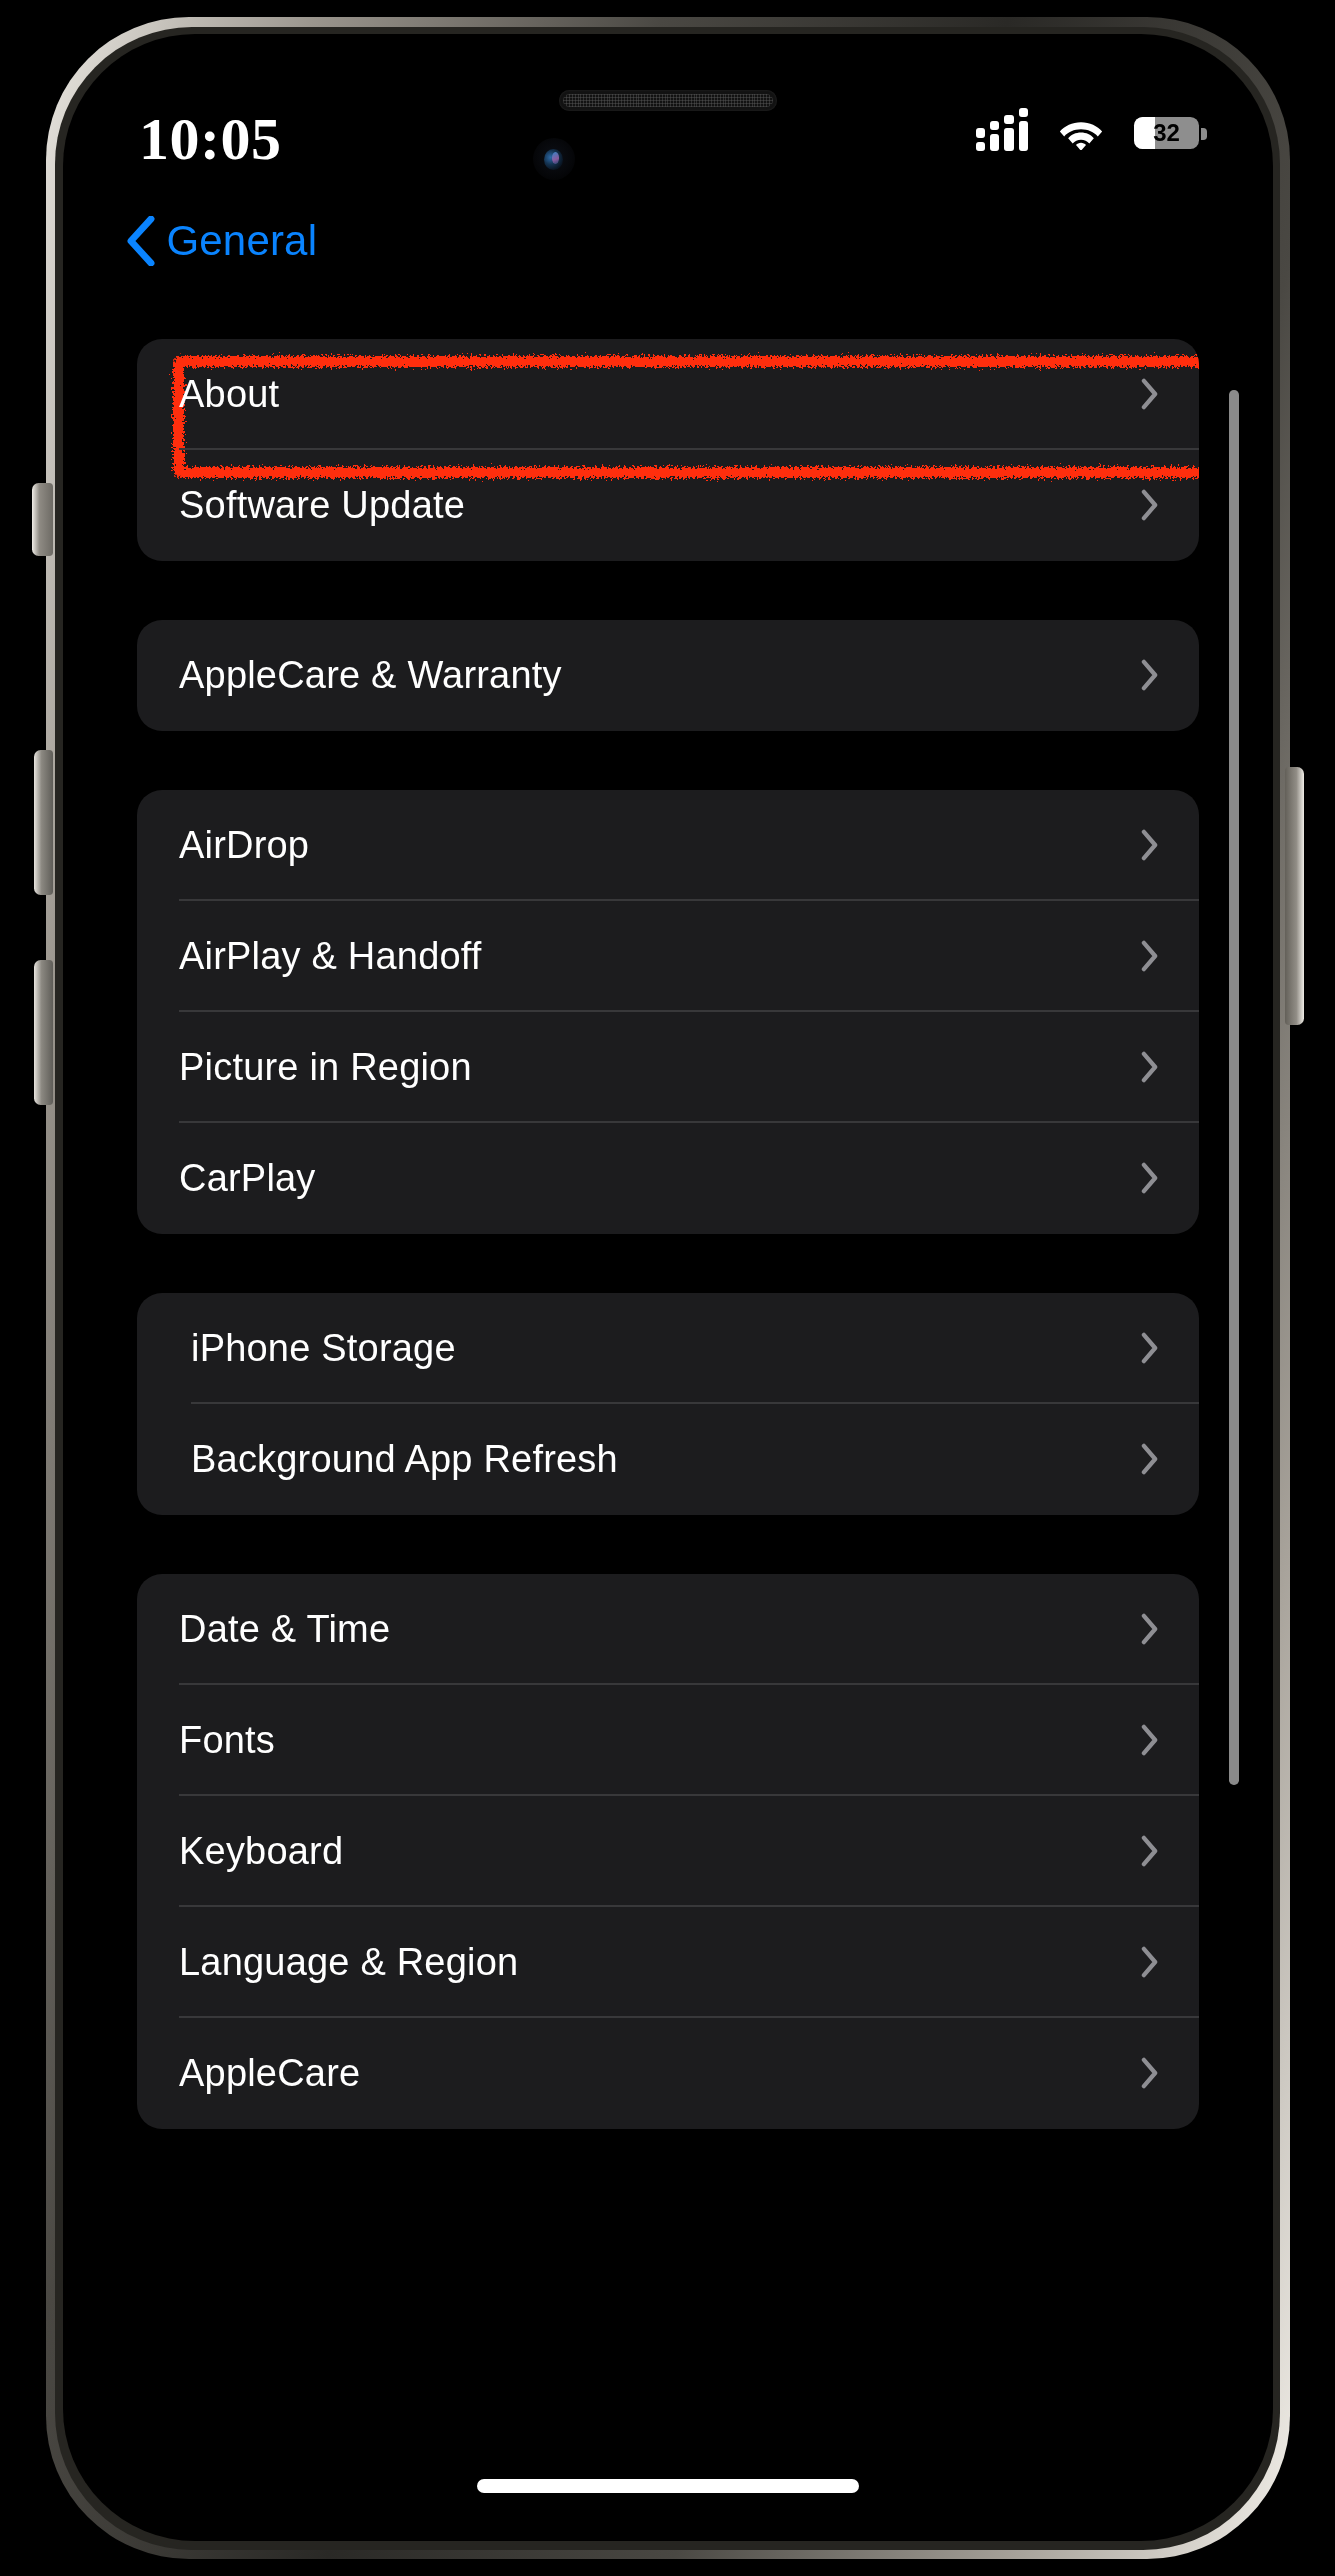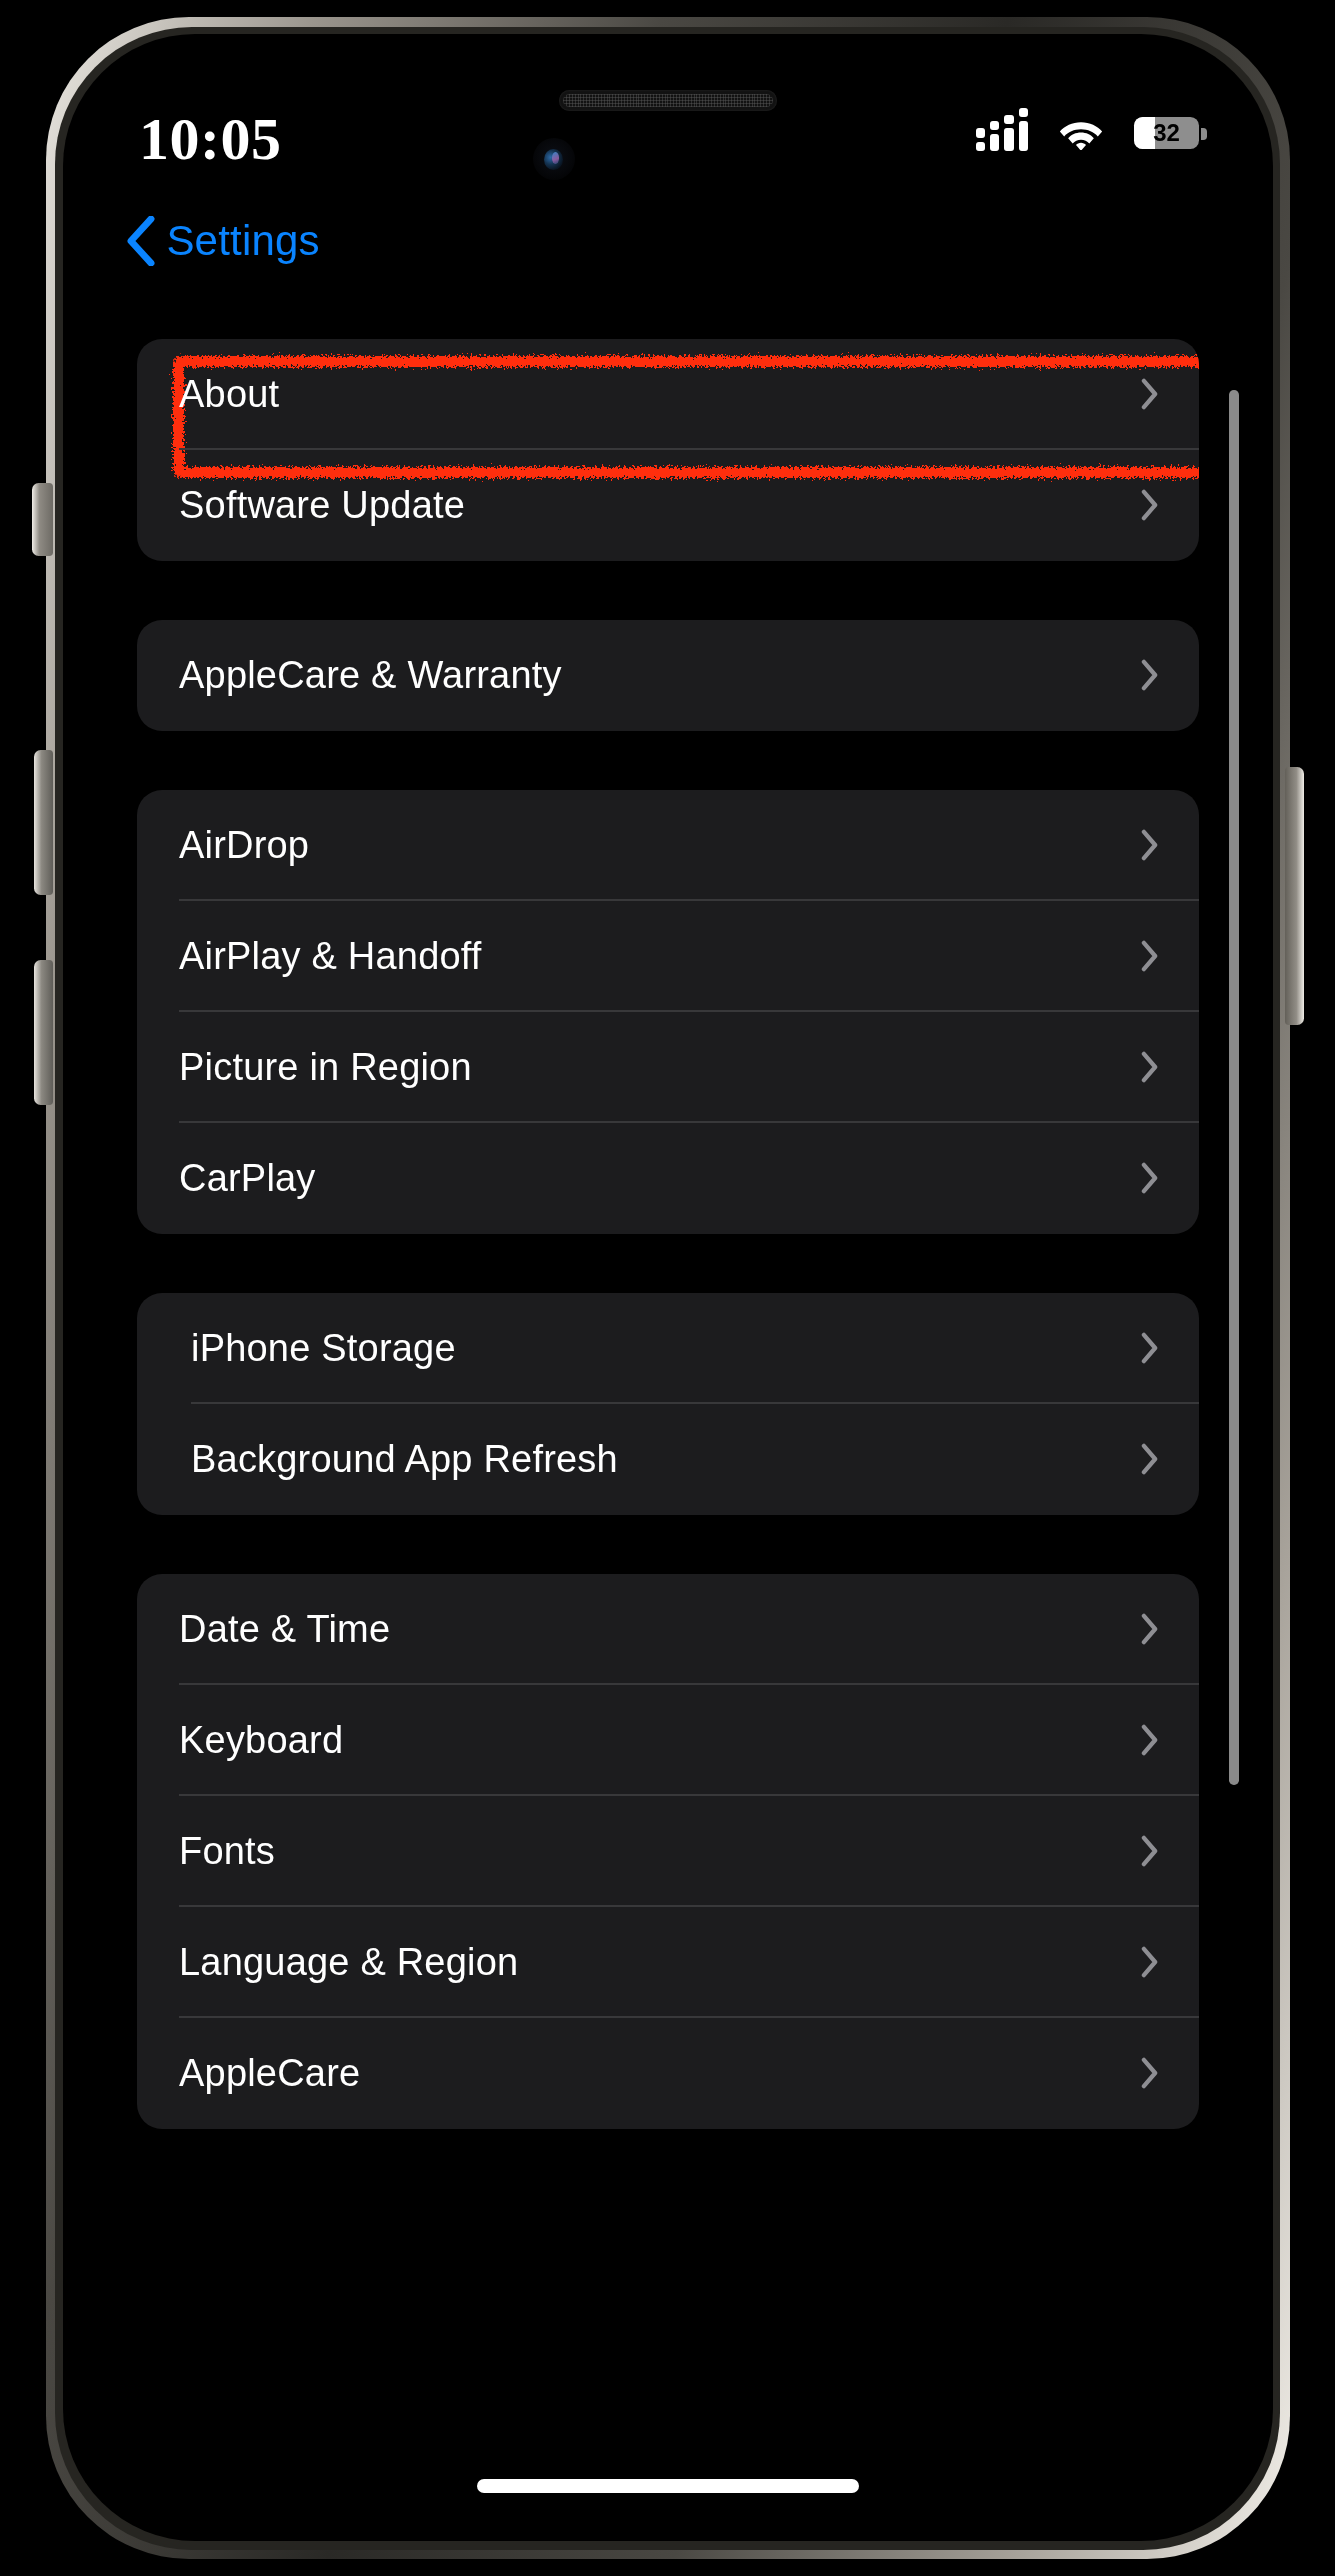--- a/index.html
+++ b/index.html
@@ -406,21 +406,21 @@
           <div class="battery-cap"></div>
         </div>
       </div>
     </div>
 
     <div class="navbar">
       <div class="nav-back">
         <svg class="nav-chev" viewBox="0 0 30 52">
           <path d="M26 3 L5 26 L26 49" fill="none" stroke="#0a84ff" stroke-width="7" stroke-linecap="round" stroke-linejoin="round"></path>
         </svg>
-        <span class="nav-back-label">Settings</span>
+        <span class="nav-back-label">General</span>
       </div>
     </div>
 
     <div class="content">
       <div id="groups-container">
           <div class="group first" style="position: relative; text-align: center;">
             <div class="annot" style="border-color: rgb(255, 45, 10); position: absolute;"></div>
             <div class="row">
               <span class="row-label">About</span>
               <svg class="row-chev" viewBox="0 0 19 34">
@@ -489,28 +489,28 @@
           </div>
           <div class="group" style="position: relative;">
             <div class="row">
               <span class="row-label">Date &amp; Time</span>
               <svg class="row-chev" viewBox="0 0 19 34">
                 <path d="M3 3 L15 17 L3 31" fill="none" stroke="#8e8e93" stroke-width="4.5" stroke-linecap="round" stroke-linejoin="round"></path>
               </svg>
               <div class="sep"></div>
             </div>
             <div class="row">
+              <span class="row-label">Fonts</span>
+              <svg class="row-chev" viewBox="0 0 19 34">
+                <path d="M3 3 L15 17 L3 31" fill="none" stroke="#8e8e93" stroke-width="4.5" stroke-linecap="round" stroke-linejoin="round"></path>
+              </svg>
+              <div class="sep"></div>
+            </div>
+            <div class="row">
               <span class="row-label">Keyboard</span>
-              <svg class="row-chev" viewBox="0 0 19 34">
-                <path d="M3 3 L15 17 L3 31" fill="none" stroke="#8e8e93" stroke-width="4.5" stroke-linecap="round" stroke-linejoin="round"></path>
-              </svg>
-              <div class="sep"></div>
-            </div>
-            <div class="row">
-              <span class="row-label">Fonts</span>
               <svg class="row-chev" viewBox="0 0 19 34">
                 <path d="M3 3 L15 17 L3 31" fill="none" stroke="#8e8e93" stroke-width="4.5" stroke-linecap="round" stroke-linejoin="round"></path>
               </svg>
               <div class="sep"></div>
             </div>
             <div class="row">
               <span class="row-label">Language &amp; Region</span>
               <svg class="row-chev" viewBox="0 0 19 34">
                 <path d="M3 3 L15 17 L3 31" fill="none" stroke="#8e8e93" stroke-width="4.5" stroke-linecap="round" stroke-linejoin="round"></path>
               </svg>

